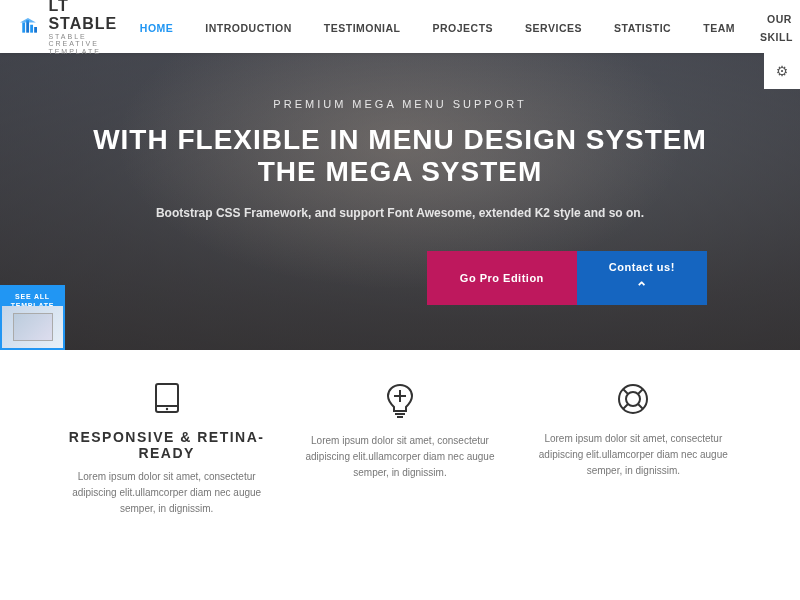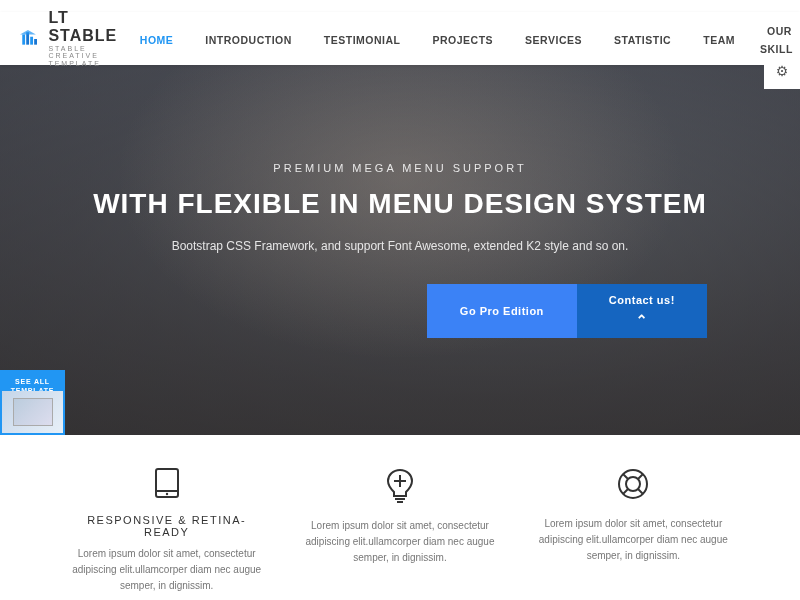--- a/index.html
+++ b/index.html
@@ -9,21 +9,20 @@
     .navbar {
       display: flex;
       align-items: center;
       justify-content: space-between;
       background: #fff;
       padding: 0 20px;
       height: 53px;
       box-shadow: 0 1px 3px rgba(0,0,0,0.1);
       position: relative;
       z-index: 10;
-      margin-top: 12px;
     }
     .logo-area {
       display: flex;
       align-items: center;
       gap: 8px;
     }
     .logo-icon {
       width: 36px;
       height: 36px;
     }
@@ -64,21 +63,21 @@
     .hamburger {
       font-size: 18px;
       color: #333;
       cursor: pointer;
       padding: 4px 6px;
     }
 
     
     .hero {
       position: relative;
-      height: 370px;
+      height: 297px;
       overflow: hidden;
       display: flex;
       align-items: center;
       justify-content: center;
     }
     .hero-bg {
       position: absolute;
       inset: 0;
       background: 
         linear-gradient(rgba(30,40,60,0.55), rgba(30,40,60,0.55)),
@@ -117,29 +116,30 @@
       text-transform: uppercase;
       line-height: 1.15;
       margin-bottom: 16px;
       letter-spacing: 1px;
     }
     .hero-desc {
       font-size: 12px;
       color: rgba(255,255,255,0.85);
       margin-bottom: 28px;
       line-height: 1.6;
+      font-weight: bold;
     }
     .hero-buttons {
       display: flex;
       justify-content: flex-end;
       gap: 0;
       margin-top: 10px;
     }
     .btn-primary {
-      background: #3b82f6;
+      background: #be185d;
       color: #fff;
       border: none;
       padding: 10px 22px;
       font-size: 11px;
       font-weight: 600;
       cursor: pointer;
       letter-spacing: 0.5px;
       min-width: 150px;
     }
     .btn-secondary {
@@ -207,22 +207,22 @@
       flex: 1;
       max-width: 200px;
     }
     .feature-icon {
       font-size: 32px;
       color: #333;
       margin-bottom: 10px;
       line-height: 1;
     }
     .feature-title {
-      font-size: 11px;
-      font-weight: 400;
+      font-size: 14px;
+      font-weight: 700;
       letter-spacing: 1.5px;
       text-transform: uppercase;
       color: #333;
       margin-bottom: 8px;
     }
     .feature-desc {
       font-size: 10px;
       color: #777;
       line-height: 1.6;
     }
@@ -278,20 +278,21 @@
       <div style="position:absolute;bottom:0;left:0;width:100%;height:42px;background:linear-gradient(135deg,#c5d5e8,#e8f0f8);display:flex;align-items:center;justify-content:center;">
         <div style="width:40px;height:28px;background:linear-gradient(135deg,#bcd,#dde);border:1px solid #aaa;"></div>
       </div>
     </div>
   </div>
 
   <div class="hero-content">
     <p class="hero-subtitle">PREMIUM MEGA MENU SUPPORT</p>
     <h1 class="hero-title">
       <span>WITH FLEXIBLE IN MENU DESIGN SYSTEM</span><br>
+      <span>THE MEGA SYSTEM</span>
     </h1>
     <p class="hero-desc">Bootstrap CSS Framework, and support Font Awesome, extended K2 style and so on.</p>
     <div class="hero-buttons">
       <button class="btn-primary">Go Pro Edition</button>
       <button class="btn-secondary">
         <span>Contact us!</span>
         <span class="chevron">⌃</span>
       </button>
     </div>
   </div>

